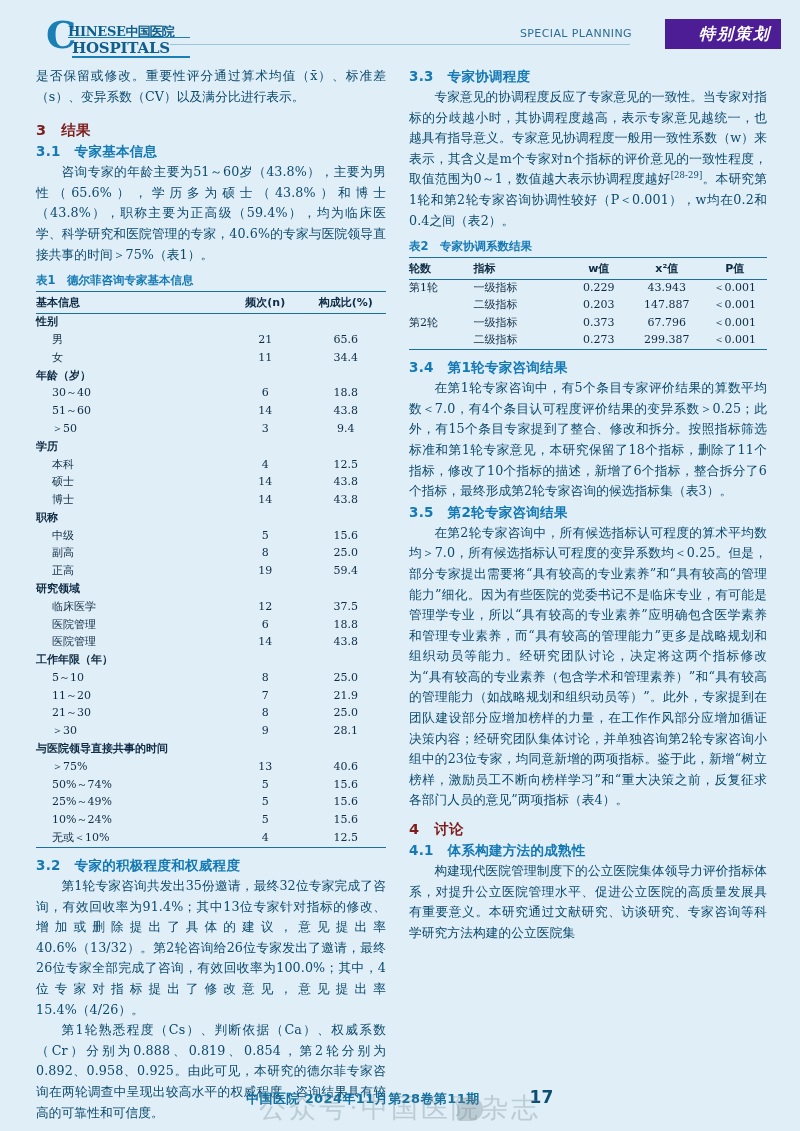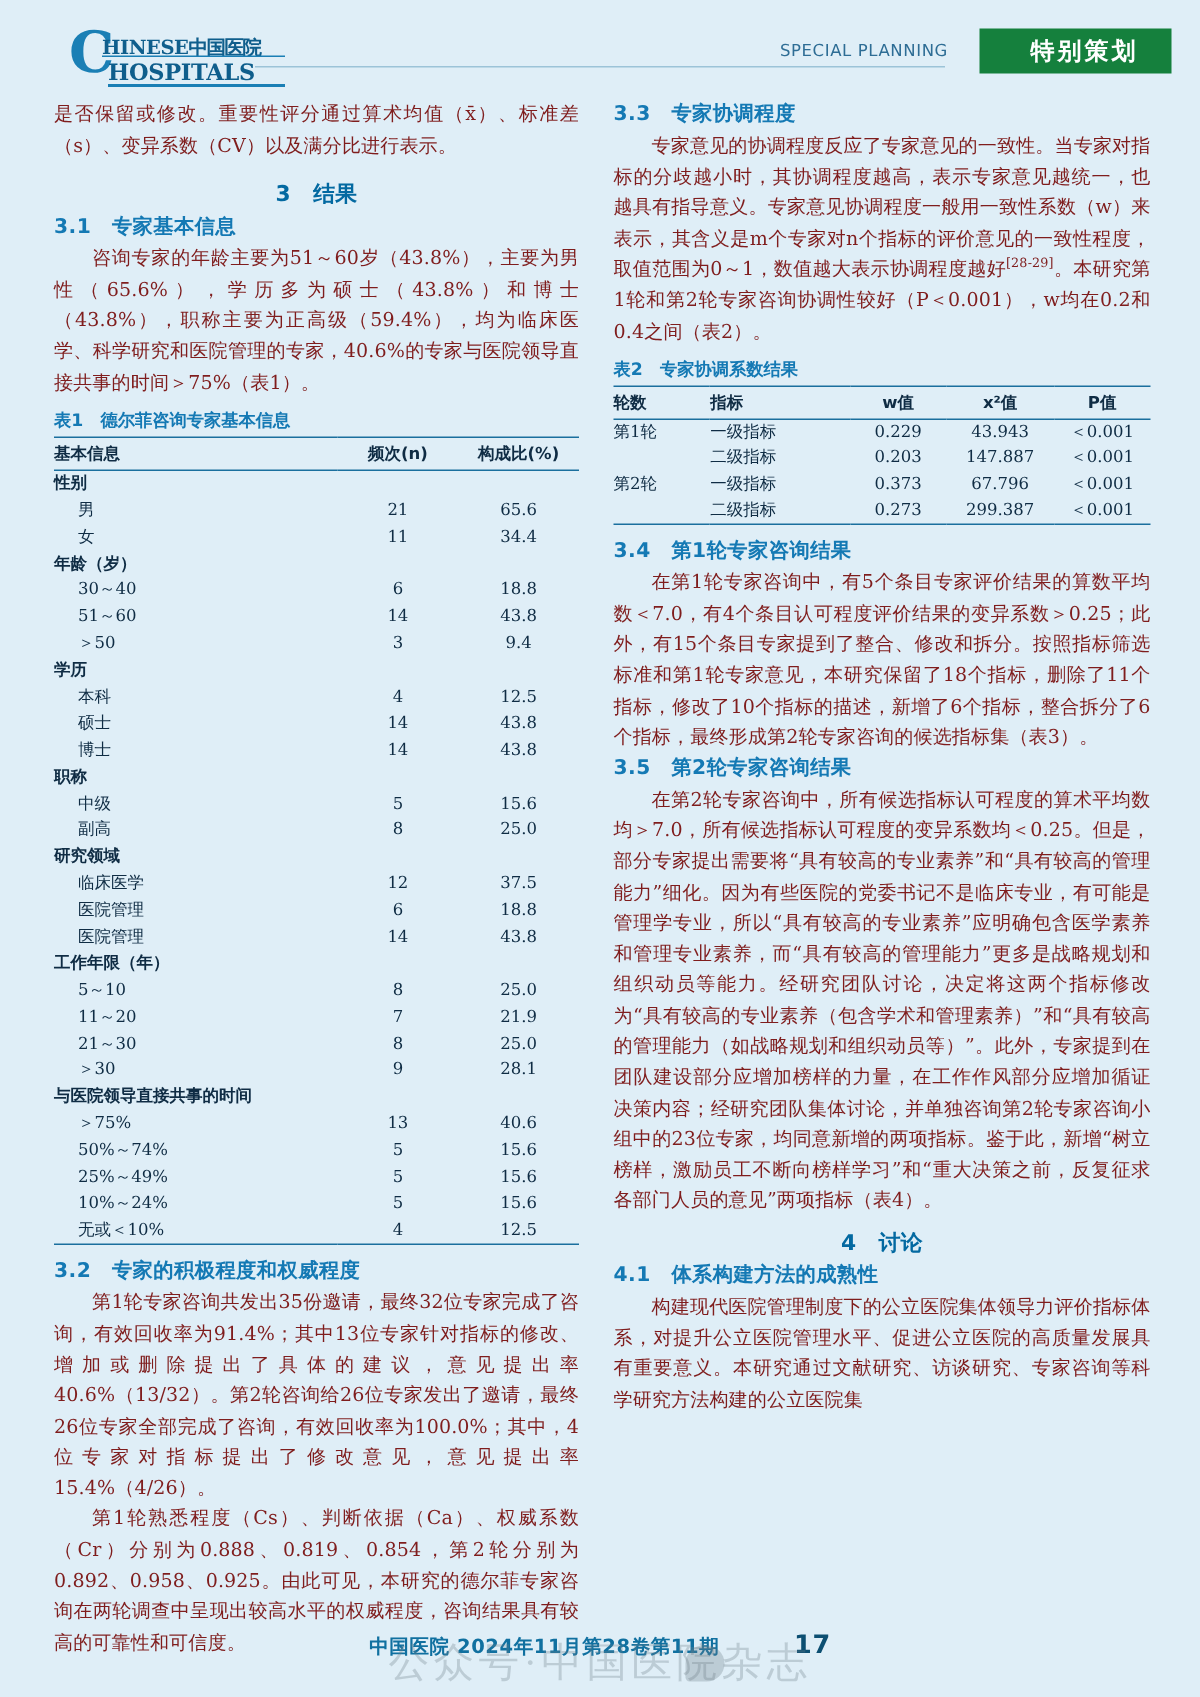--- a/index.html
+++ b/index.html
@@ -40,53 +40,54 @@
   }
   .logo .under1{position:absolute;left:22px;top:21px;width:122px;height:1px;background:#1a7fb5;}
   .logo .under2{position:absolute;left:26px;top:40px;width:118px;height:2px;background:#1a7fb5;}
   .headrule{position:absolute;left:170px;top:44px;width:460px;height:1px;background:#9cc3d8;}
   .special-en{
     position:absolute;right:168px;top:27px;
     font-family:"DejaVu Sans","Liberation Sans",sans-serif;
     font-size:11px;letter-spacing:.4px;color:#2e6d95;
   }
   .special-cn-box{
-    position:absolute;right:19px;top:19px;width:128px;height:30px;
-    background:#15803d;
+    position:absolute;right:19px;top:19px;width:116px;height:30px;
+    background:#4c1d95;
+    font-style:italic;
   }
   .special-cn{
     position:absolute;left:0;top:0;width:140px;height:30px;
     line-height:30px;text-align:center;
     font-family:"DejaVu Sans","Liberation Sans",sans-serif;
     font-size:16px;font-weight:bold;color:#ffffff;letter-spacing:2px;
   }
 
   
   .col{position:absolute;top:66px;width:350px;}
   .col-left{left:36px;}
   .col-right{left:409px;width:358px;}
 
   p.body{
     margin:0 0 0 0;
     font-size:12.7px;
     line-height:20.6px;
     text-align:justify;
     text-justify:inter-ideograph;
     letter-spacing:.1px;
-    color:#7f1d1d;
+    color:#0c4a6e;
   }
   p.body.indent{text-indent:2em;}
   .spacer-sm{height:7px;}
   .spacer-md{height:12px;}
 
   h2.sec{
     margin:0;padding:0;
     font-family:"DejaVu Sans","Liberation Sans",sans-serif;
-    font-size:14.5px;font-weight:bold;color:#0369a1;
-    line-height:22px;letter-spacing:.3px;text-align:center;
+    font-size:14.5px;font-weight:bold;color:#7f1d1d;
+    line-height:22px;letter-spacing:.3px;
   }
   h3.sub{
     margin:0;padding:0;
     font-family:"DejaVu Sans","Liberation Sans",sans-serif;
     font-size:13.5px;font-weight:bold;color:#1479b4;
     line-height:21px;letter-spacing:.3px;
   }
   sup.ref{font-size:8.5px;vertical-align:super;line-height:0;}
 
   
@@ -254,20 +255,25 @@
             </tr>
             <tr>
               <td class="t1-c1 ind1">中级</td>
               <td class="t1-c2 num">5</td>
               <td class="t1-c3 num">15.6</td>
             </tr>
             <tr>
               <td class="t1-c1 ind1">副高</td>
               <td class="t1-c2 num">8</td>
               <td class="t1-c3 num">25.0</td>
+            </tr>
+            <tr>
+              <td class="t1-c1 ind1">正高</td>
+              <td class="t1-c2 num">19</td>
+              <td class="t1-c3 num">59.4</td>
             </tr>
             <tr>
               <td class="t1-c1 grp">研究领域</td>
               <td class="t1-c2 num"></td>
               <td class="t1-c3 num"></td>
             </tr>
             <tr>
               <td class="t1-c1 ind1">临床医学</td>
               <td class="t1-c2 num">12</td>
               <td class="t1-c3 num">37.5</td>

